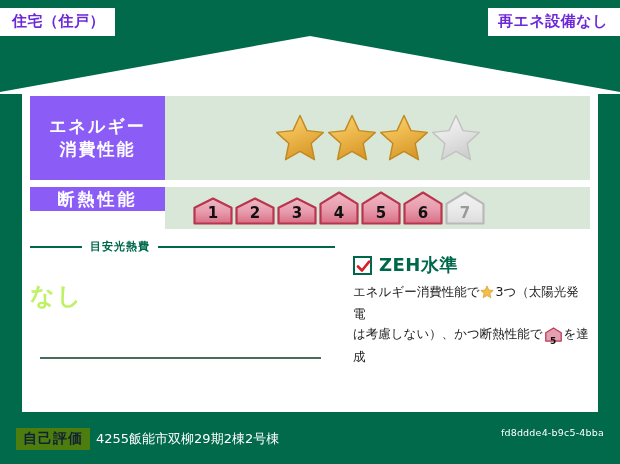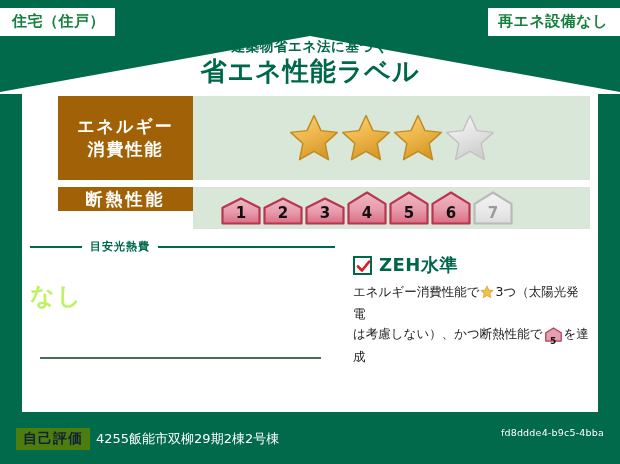--- a/index.html
+++ b/index.html
@@ -7,21 +7,21 @@
     width:620px;height:464px;
     background:#006A4B;
     font-family:"DejaVu Sans","Liberation Sans",sans-serif;
     overflow:hidden;position:relative;
   }
   #label-root{position:absolute;inset:0;}
 
   
   .corner-badge{
     position:absolute;top:8px;
-    background:#ffffff;color:#15803d;
+    background:#ffffff;color:#6d28d9;
     font-size:15px;font-weight:700;
     padding:5px 10px 6px 10px;
     letter-spacing:.5px;white-space:nowrap;
     line-height:1.1;
   }
   #badge-left{left:0;padding-left:12px;}
   #badge-right{right:0;padding-right:12px;}
 
   
   #house{
@@ -48,25 +48,24 @@
 
   
   #content{
     position:absolute;left:30px;top:96px;width:560px;
   }
 
   
   .perf-row{display:flex;align-items:stretch;margin-bottom:7px;}
   .perf-label{
     width:135px;flex:0 0 135px;
-    background:#a16207;color:#ffffff;
+    background:#8b5cf6;color:#ffffff;
     display:flex;flex-direction:column;align-items:center;justify-content:center;
     font-size:17px;font-weight:700;letter-spacing:2px;line-height:1.35;
     text-align:center;
-    margin-left:28px;
   }
   .perf-label span{display:block;}
   .perf-value{
     flex:1;background:#D9E7D9;
     display:flex;align-items:center;justify-content:center;
   }
   #row-energy .perf-label{height:84px;}
   #row-energy .perf-value{height:84px;}
   #row-insul .perf-label{height:24px;font-size:17px;letter-spacing:3px;}
   #row-insul .perf-value{height:42px;justify-content:flex-start;padding-left:28px;}
@@ -153,24 +152,20 @@
 <div id="label-root">
 
   <div class="corner-badge" id="badge-left">住宅（住戸）</div>
   <div class="corner-badge" id="badge-right">再エネ設備なし</div>
 
   <div id="house">
     <div id="roof-fill"></div>
     <div id="wall"></div>
   </div>
 
-  <div id="title-block">
-    <div id="title-sub">建築物省エネ法に基づく</div>
-    <div id="title-main">省エネ性能ラベル</div>
-  </div>
 
   <div id="content">
 
     <div class="perf-row" id="row-energy">
       <div class="perf-label">
         <span>エネルギー</span>
         <span>消費性能</span>
       </div>
       <div class="perf-value">
         <div class="stars" id="stars-container">

